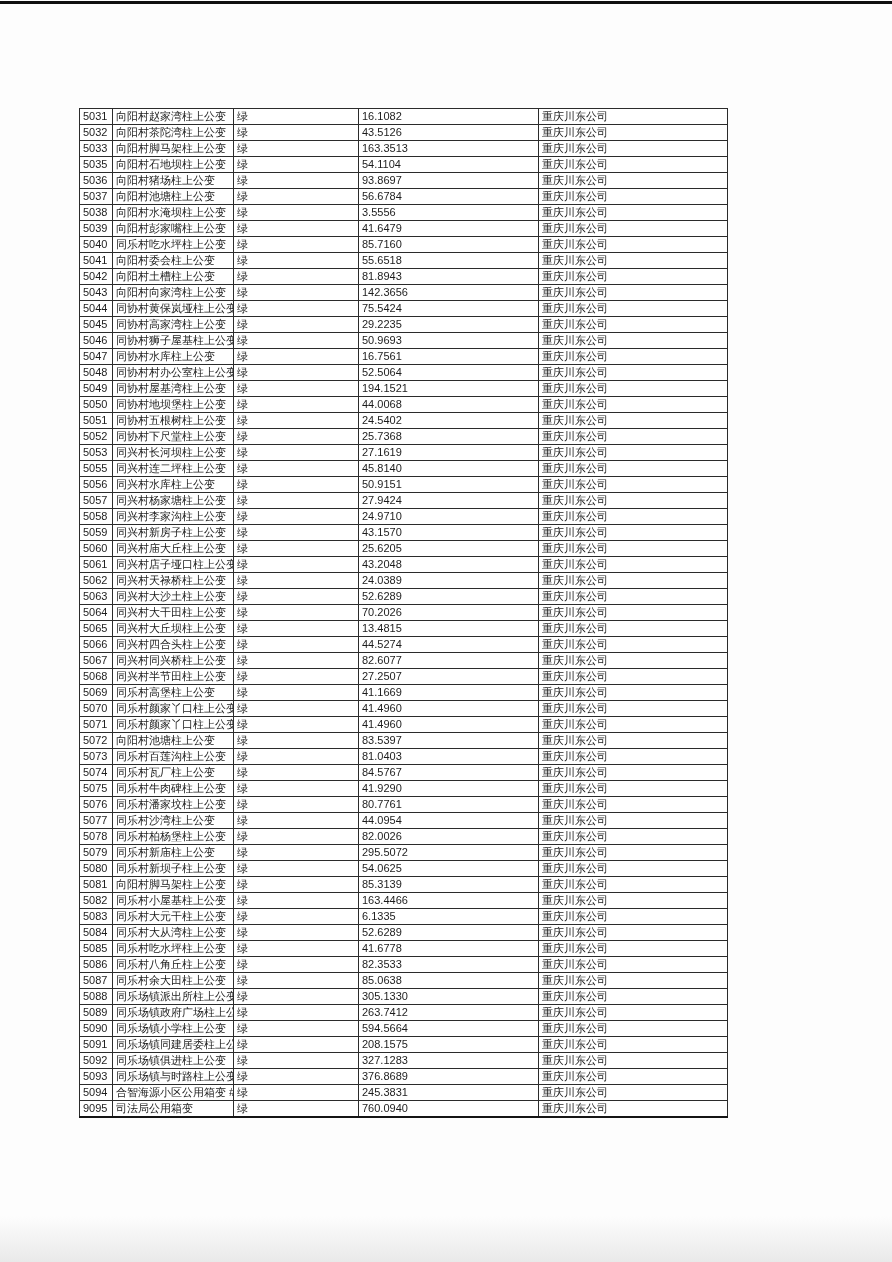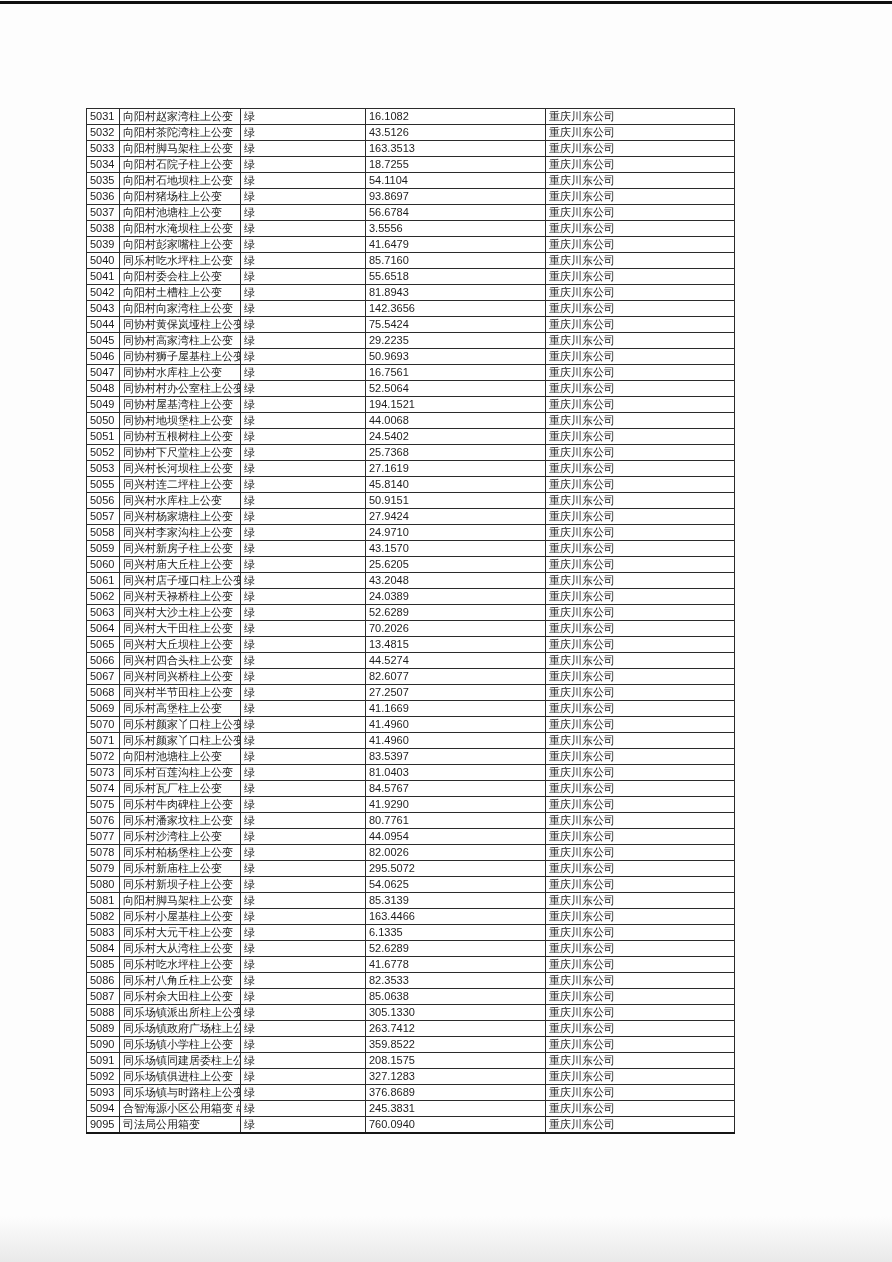--- a/index.html
+++ b/index.html
@@ -28,21 +28,21 @@
   table.grid td{
     border:1px solid #2b2b2b;
     height:15px;
     padding:0 1px 0 3px;
     font-size:11px;
     line-height:15px;
     white-space:nowrap;
     overflow:hidden;
     color:#1c1c1c;
   }
-  table.grid{border:1px solid #151515;border-bottom-width:2px;margin-left:7px;}
+  table.grid{border:1px solid #151515;border-bottom-width:2px;}
   td.c-id{width:28px;}
   td.c-name{width:116px;}
   td.c-status{width:120px;}
   td.c-value{width:175px;padding-left:4px;}
   td.c-company{width:184px;padding-left:4px;color:#2e2e2e;}
 </style>
 </head>
 <body>
 
 <div class="scan-top-edge"></div>
@@ -65,27 +65,20 @@
           <td class="c-company">重庆川东公司</td>
         </tr>
         <tr>
           <td class="c-id">5033</td>
           <td class="c-name">向阳村脚马架柱上公变</td>
           <td class="c-status">绿</td>
           <td class="c-value">163.3513</td>
           <td class="c-company">重庆川东公司</td>
         </tr>
         <tr>
-          <td class="c-id">5034</td>
-          <td class="c-name">向阳村石院子柱上公变</td>
-          <td class="c-status">绿</td>
-          <td class="c-value">18.7255</td>
-          <td class="c-company">重庆川东公司</td>
-        </tr>
-        <tr>
           <td class="c-id">5035</td>
           <td class="c-name">向阳村石地坝柱上公变</td>
           <td class="c-status">绿</td>
           <td class="c-value">54.1104</td>
           <td class="c-company">重庆川东公司</td>
         </tr>
         <tr>
           <td class="c-id">5036</td>
           <td class="c-name">向阳村猪场柱上公变</td>
           <td class="c-status">绿</td>
@@ -453,21 +446,21 @@
           <td class="c-id">5089</td>
           <td class="c-name">同乐场镇政府广场柱上公变</td>
           <td class="c-status">绿</td>
           <td class="c-value">263.7412</td>
           <td class="c-company">重庆川东公司</td>
         </tr>
         <tr>
           <td class="c-id">5090</td>
           <td class="c-name">同乐场镇小学柱上公变</td>
           <td class="c-status">绿</td>
-          <td class="c-value">359.8522</td>
+          <td class="c-value">594.5664</td>
           <td class="c-company">重庆川东公司</td>
         </tr>
         <tr>
           <td class="c-id">5091</td>
           <td class="c-name">同乐场镇同建居委柱上公变</td>
           <td class="c-status">绿</td>
           <td class="c-value">208.1575</td>
           <td class="c-company">重庆川东公司</td>
         </tr>
         <tr>

